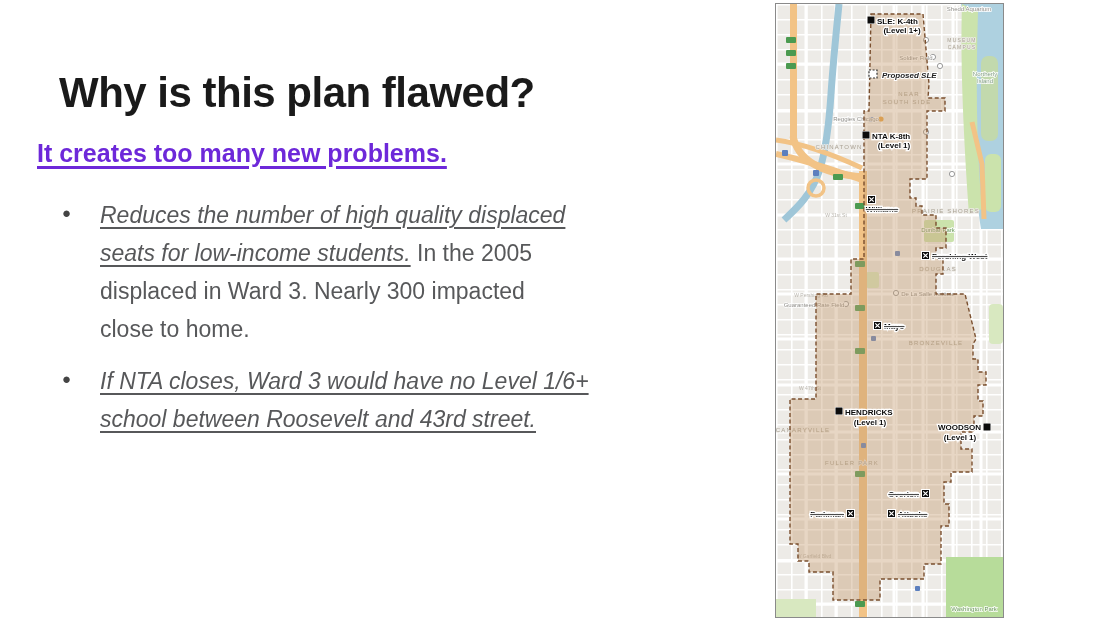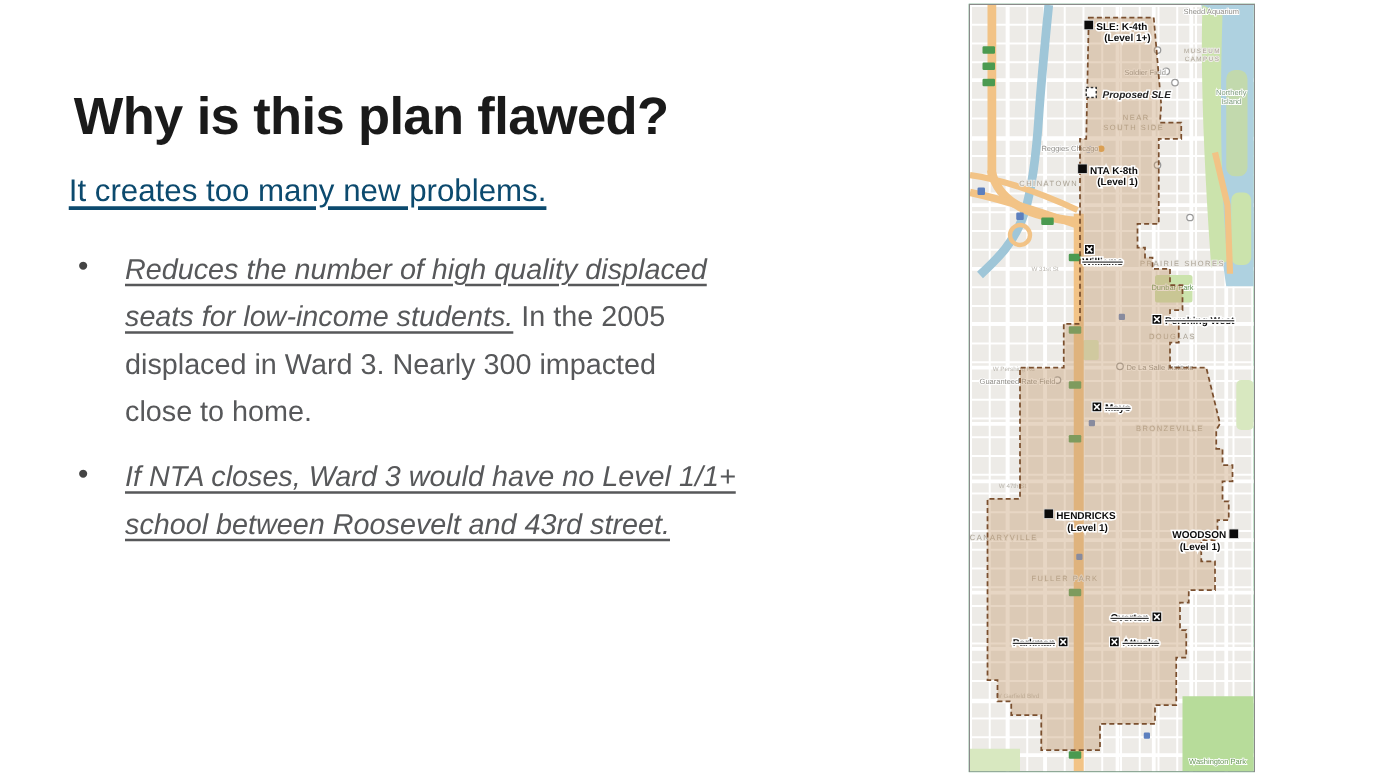--- a/index.html
+++ b/index.html
@@ -1,31 +1,31 @@
 <!DOCTYPE html>
 <html style="--hl: #c9211e;"><head>
 <meta charset="utf-8">
 <style>
   html,body{margin:0;padding:0;background:#ffffff;}
   .slide{position:relative;width:1100px;height:618px;background:#ffffff;overflow:hidden;
          font-family:"Liberation Sans",sans-serif;}
   .title{position:absolute;left:47px;top:58px;margin:12px;font-size:42px;line-height:1.1;
          font-weight:700;color:#1a1a1a;letter-spacing:-0.5px;}
-  .subtitle{position:absolute;left:55px;top:139px;margin:0;font-size:25px;font-weight:400;
-         color:#0c4a6e;text-decoration:underline;text-decoration-thickness:2.5px;text-underline-offset:4px;}
+  .subtitle{position:absolute;left:37px;top:139px;margin:0;font-size:25px;font-weight:700;
+         color:#6d28d9;text-decoration:underline;text-decoration-thickness:2.5px;text-underline-offset:4px;}
   .bullets{position:absolute;left:62px;top:196px;width:630px;margin:0;padding:0;list-style:none;
          color:#57585a;font-size:23px;}
   .bullets li{position:relative;padding-left:38px;}
   .bullets li + li{margin-top:14px;}
   .bullets li::before{content:"●";position:absolute;left:0;top:8px;font-size:15px;color:#444;}
   .bl{line-height:38px;white-space:pre-wrap;}
   .em{font-style:italic;text-decoration:underline;text-decoration-thickness:1.5px;text-underline-offset:4px;}
   .n{}
   .hl{color:var(--hl,#c9211e);font-weight:700;text-decoration:underline;text-decoration-thickness:2px;text-underline-offset:4px;}
-  .mapbox{position:absolute;left:775px;top:3px;width:227px;height:613px;border:1px solid #8a8a8a;background:#86efac;}
+  .mapbox{position:absolute;left:775px;top:3px;width:227px;height:613px;border:1px solid #8a8a8a;background:#d946ef;}
   .mapbox svg{display:block;}
   text{font-family:"Liberation Sans",sans-serif;}
   .sch{font-size:8px;font-weight:700;fill:#0b0b0b;paint-order:stroke;stroke:#ffffff;stroke-width:2.4px;}
   .schc{text-anchor:middle;}
   .strike{text-decoration:line-through;}
   .prop{font-size:8px;font-weight:700;font-style:italic;fill:#222;paint-order:stroke;stroke:#fff;stroke-width:2.2px;}
   .area{font-size:6px;letter-spacing:1.2px;fill:#aaa294;text-anchor:middle;paint-order:stroke;stroke:#edebe7;stroke-width:1.6px;}
   .poi{font-size:6px;fill:#8f8d88;text-anchor:middle;paint-order:stroke;stroke:#fff;stroke-width:1.4px;}
   .poig{font-size:6px;fill:#649552;text-anchor:middle;paint-order:stroke;stroke:#fff;stroke-width:1.4px;}
   .st{font-size:5px;fill:#b9b5ad;text-anchor:middle;}
@@ -37,21 +37,21 @@
   <h1 class="title">Why is this plan flawed?</h1>
   <h2 class="subtitle">It creates too many new problems.</h2>
   <ul class="bullets">
       <li>
         <div class="bl"><span class="em">Reduces the number of high quality displaced</span></div>
         <div class="bl"><span class="em">seats for low-income students.</span><span class="n"> In the 2005</span></div>
         <div class="bl"><span class="n">displaced in Ward 3. Nearly 300 impacted</span></div>
         <div class="bl"><span class="n">close to home.</span></div>
       </li>
       <li>
-        <div class="bl"><span class="em">If NTA closes, Ward 3 would have no Level 1/1+</span></div>
+        <div class="bl"><span class="em">If NTA closes, Ward 3 would have no Level 1/6+</span></div>
         <div class="bl"><span class="em">school between Roosevelt and 43rd street.</span></div>
       </li>
     </ul>
 
   <div class="mapbox">
     <svg width="227" height="613" viewBox="0 0 227 613">
       <defs>
         <pattern id="grid" width="15" height="15" patternUnits="userSpaceOnUse">
           <rect width="15" height="15" fill="#edebe7"></rect>
           <path d="M0 .8H15M.8 0V15" stroke="#ffffff" stroke-width="1.6"></path>

